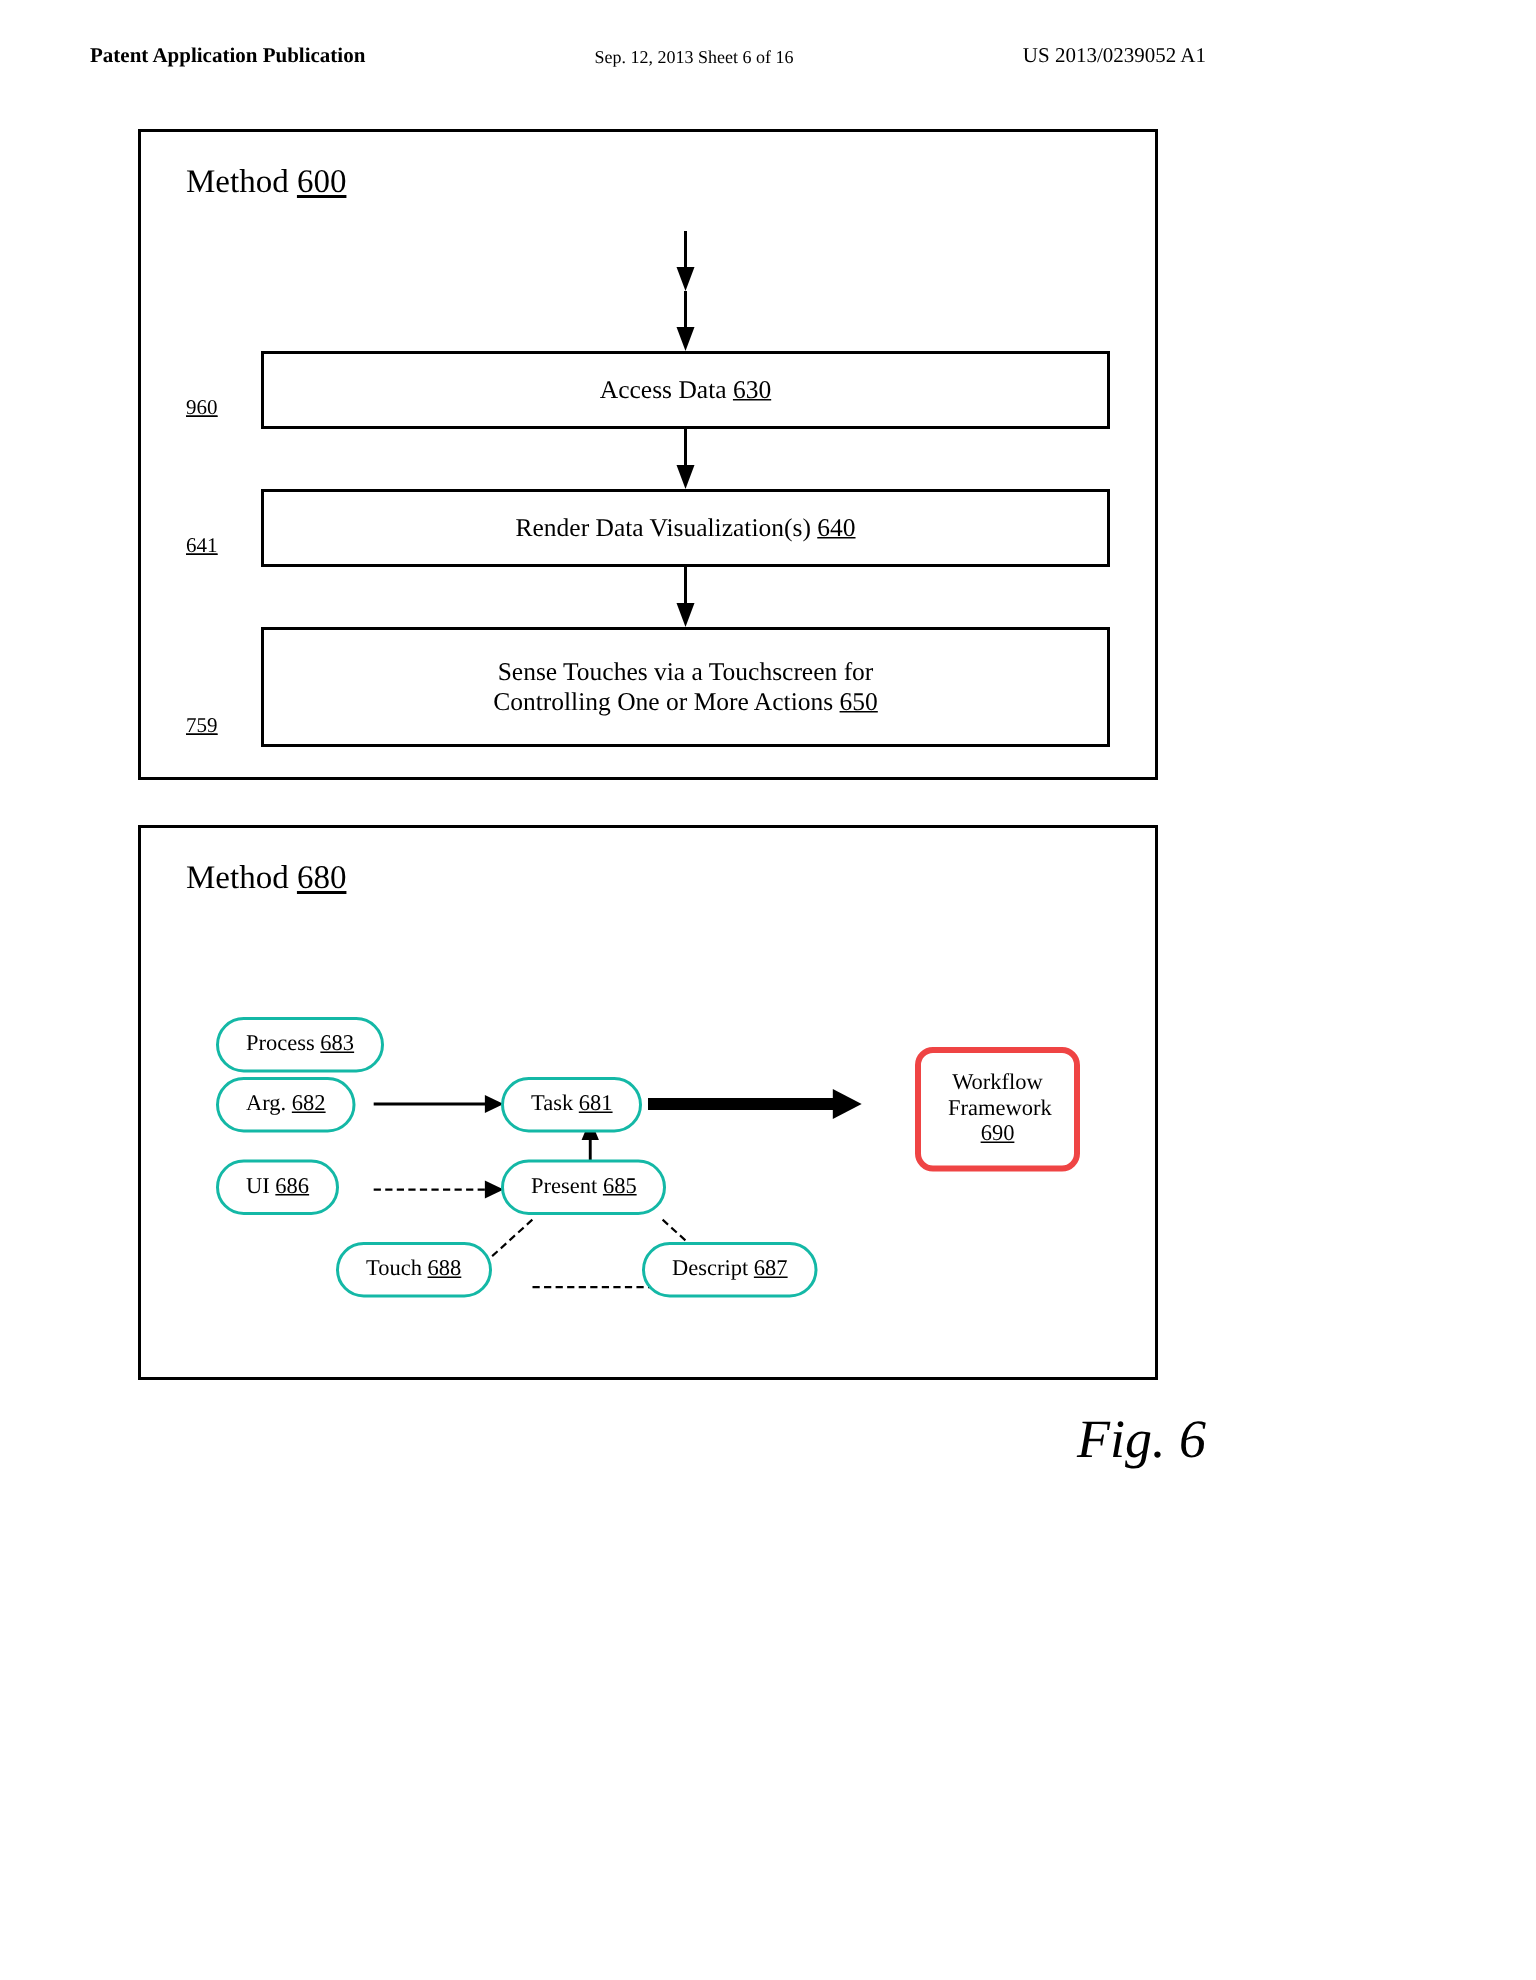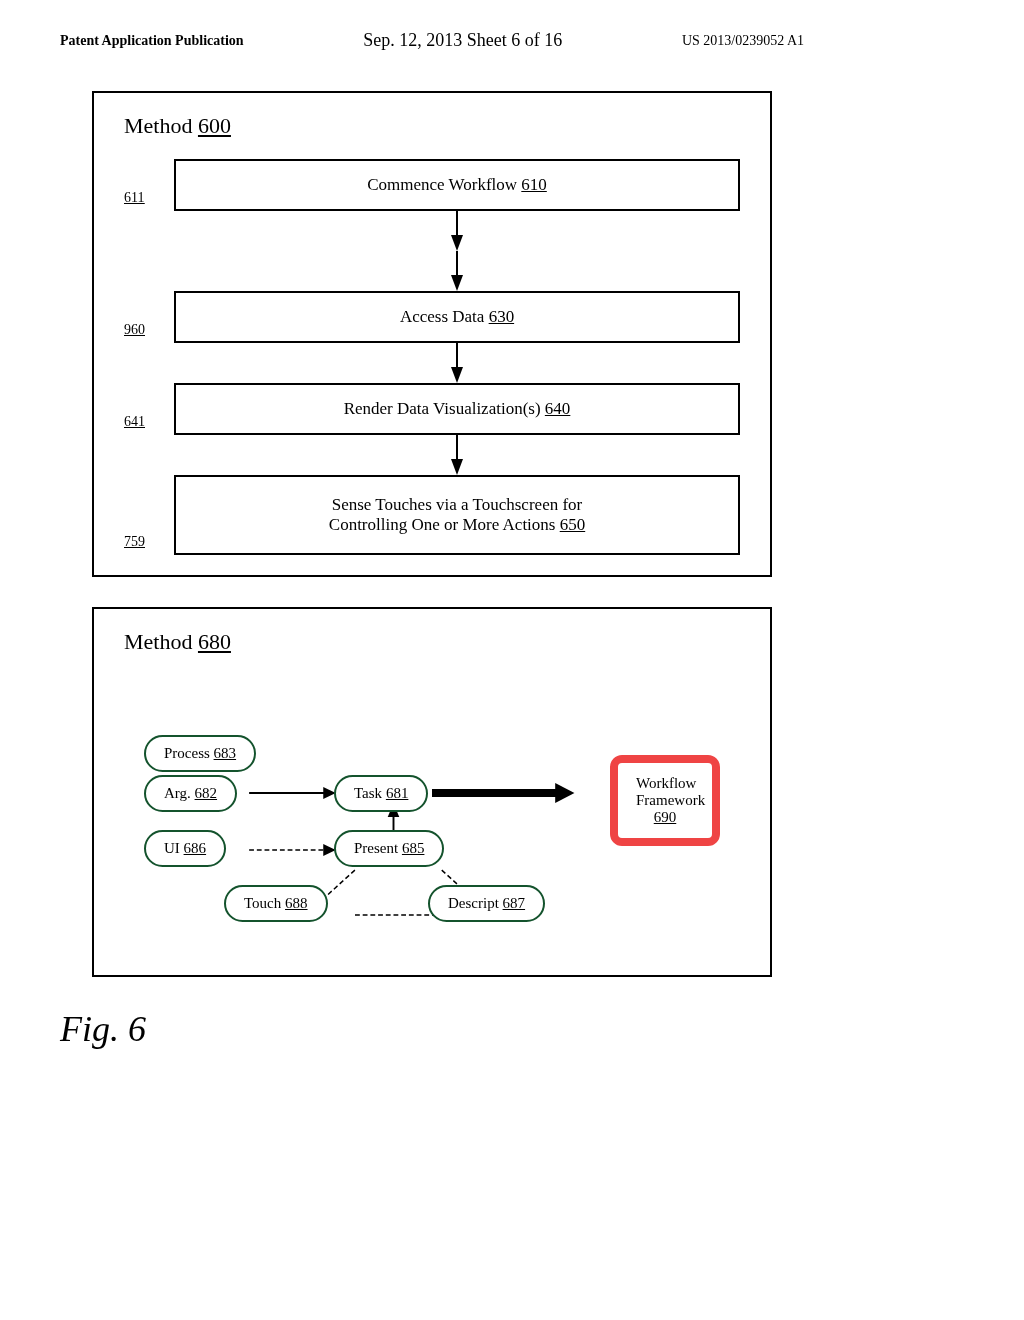--- a/index.html
+++ b/index.html
@@ -20,21 +20,21 @@
 
     
     .header {
       display: flex;
       justify-content: space-between;
       align-items: center;
       margin-bottom: 40px;
       font-size: 14px;
     }
     .header-left { font-weight: bold; }
-    .header-center { font-size: 18px; }
+    .header-center { font-size: 12px; }
     .header-right { font-size: 14px; }
 
     
     .diagram-box {
       border: 2px solid #000;
       padding: 20px 30px;
       margin-bottom: 30px;
       position: relative;
       background: #fff;
     }
@@ -114,37 +114,37 @@
       margin: 0 auto;
     }
 
     .method680-inner {
       position: relative;
       height: 280px;
     }
 
     
     .oval {
-      border: 2px solid #14532d;
+      border: 2px solid #14b8a6;
       border-radius: 50px;
       padding: 8px 18px;
       font-size: 15px;
       display: inline-block;
       position: absolute;
       background: #fff;
       white-space: nowrap;
     }
 
     .oval .ref {
       text-decoration: underline;
     }
 
     
     .rounded-rect {
-      border: 8px solid #ef4444;
+      border: 4px solid #ef4444;
       border-radius: 12px;
       padding: 12px 18px;
       font-size: 15px;
       display: inline-block;
       position: absolute;
       background: #fff;
       text-align: center;
     }
     .rounded-rect .ref {
       text-decoration: underline;
@@ -155,23 +155,23 @@
       position: absolute;
       top: 0;
       left: 0;
       width: 100%;
       height: 100%;
       pointer-events: none;
     }
 
     
     .fig-caption {
-      text-align: left;
+      text-align: right;
       font-size: 36px;
-      margin-top: 31px;
+      margin-top: 18px;
       font-style: italic;
     }
   </style>
 </head>
 <body>
 
 <div class="page">
 
   <div class="header">
     <span class="header-left">Patent Application Publication</span>
@@ -179,26 +179,20 @@
     <span class="header-right">US 2013/0239052 A1</span>
   </div>
 
   <div class="diagram-box method600">
     <div class="method-title">
       Method <span class="ref">600</span>
     </div>
 
     <div class="flow-container">
 
-      <div class="flow-step-row">
-        <div class="step-label"><span style="text-decoration:underline">611</span></div>
-        <div class="step-box">
-          Commence Workflow <span class="ref">610</span>
-        </div>
-      </div>
 
       <div class="arrow-down">
         <svg width="20" height="40" viewBox="0 0 20 40">
           <line x1="10" y1="0" x2="10" y2="28" stroke="#000" stroke-width="2"></line>
           <polygon points="10,40 4,24 16,24" fill="#000"></polygon>
         </svg>
       </div>
 
 
       <div class="arrow-down">

